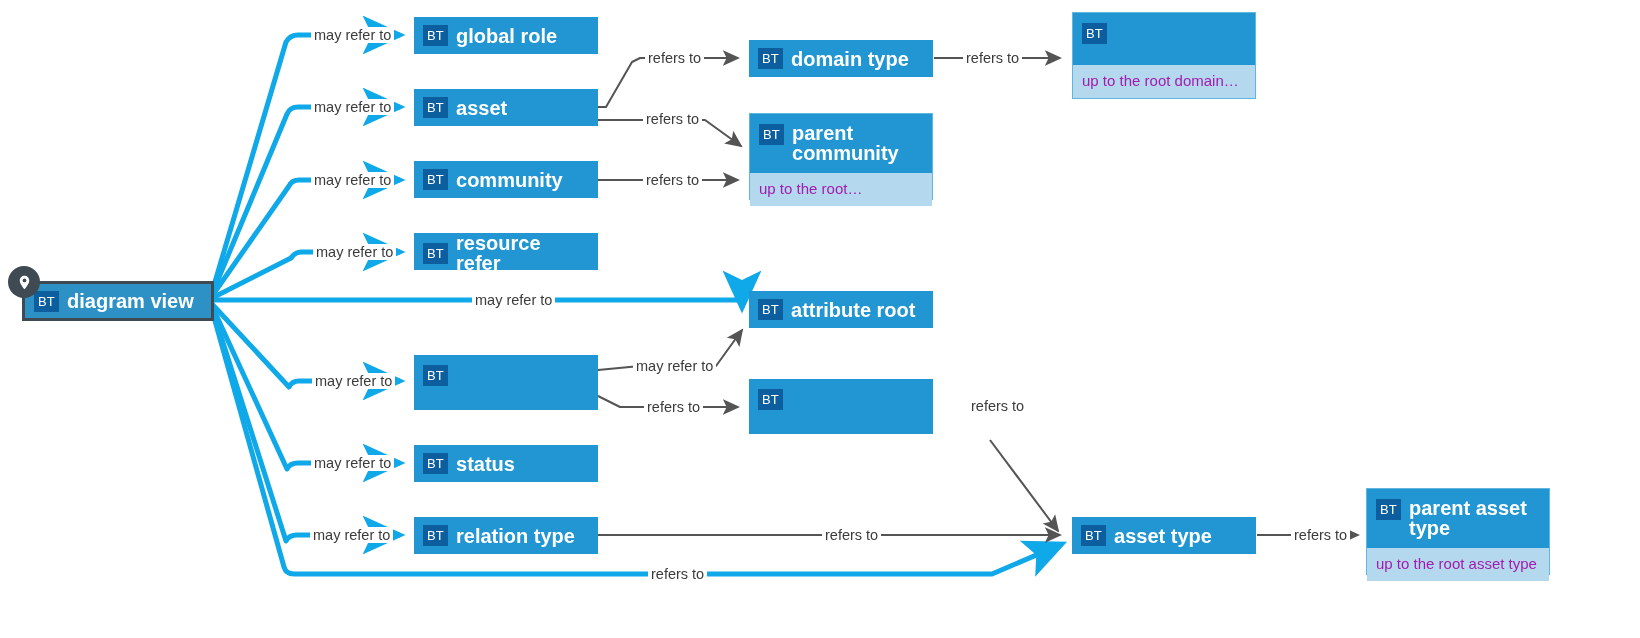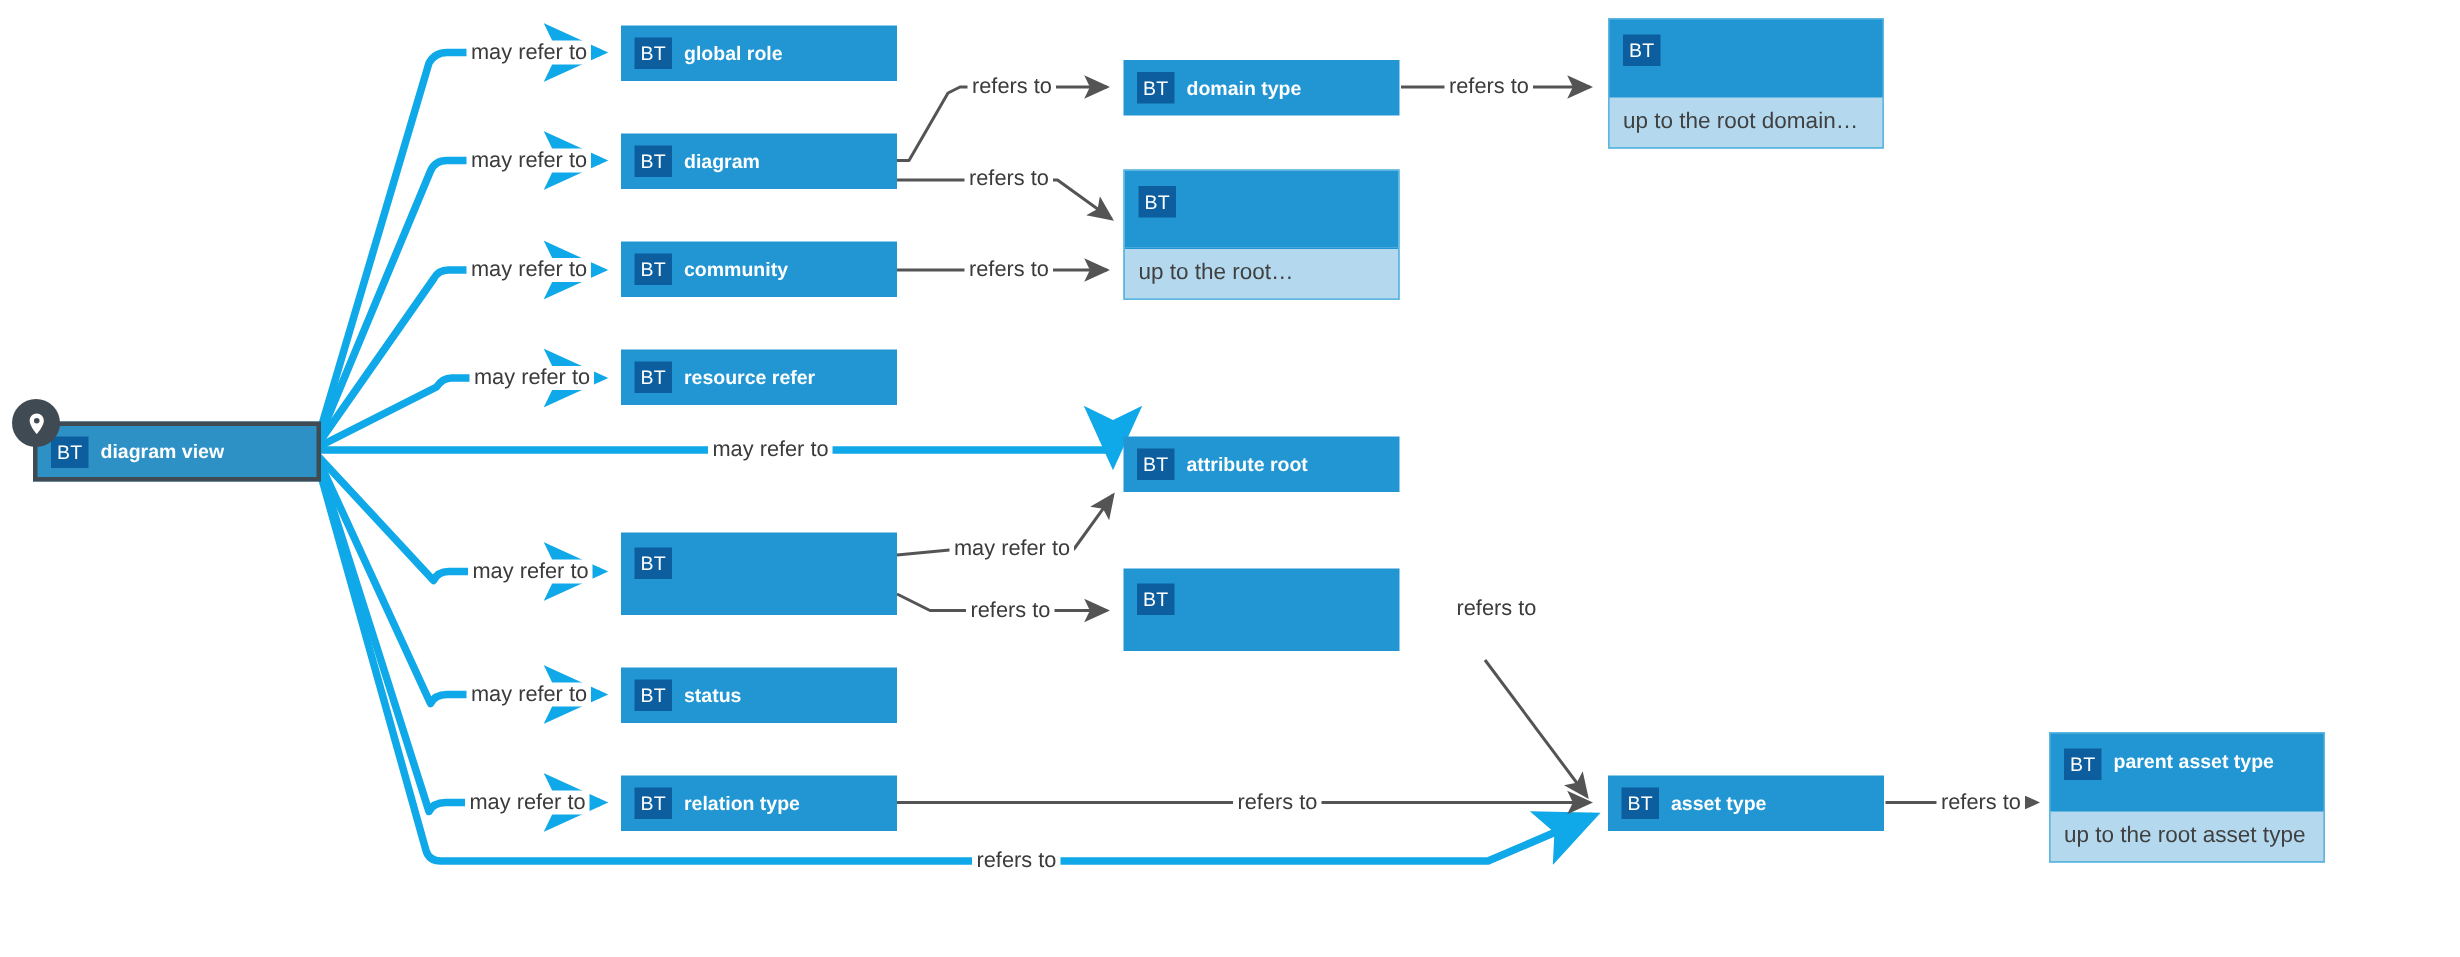--- a/index.html
+++ b/index.html
@@ -54,29 +54,29 @@
     font-weight: normal;
     line-height: 1;
     padding: 4px 4px 4px 4px;
     letter-spacing: 0.2px;
     font-family: "Liberation Sans", sans-serif;
     margin-top: 1px;
   }
   .node.center-v .badge { margin-top: 0; }
   .label {
     color: #ffffff;
-    font-size: 13px;
+    font-size: 20px;
     font-weight: bold;
     line-height: 20px;
     font-family: "Liberation Sans", sans-serif;
   }
   .sub {
     flex: 0 0 auto;
     background: #b4d9ef;
-    color: #404040;
+    color: #a21caf;
     font-size: 15px;
     line-height: 18px;
     font-family: "Liberation Sans", sans-serif;
     padding: 7px 9px 8px 9px;
     border-top: 1px solid #2196d3;
   }
   .node.framed {
     border: 1px solid #5fb7e0;
   }
   .node.root {
@@ -186,21 +186,21 @@
   <div class="node center-v" style="left:414px; top:17px; width:184px; height:37px;">
     <div class="head">
       <span class="badge">BT</span>
       <span class="label">global role</span>
     </div>
   </div>
 
   <div class="node center-v" style="left:414px; top:89px; width:184px; height:37px;">
     <div class="head">
       <span class="badge">BT</span>
-      <span class="label">diagram</span>
+      <span class="label">asset</span>
     </div>
   </div>
 
   <div class="node center-v" style="left:414px; top:161px; width:184px; height:37px;">
     <div class="head">
       <span class="badge">BT</span>
       <span class="label">community</span>
     </div>
   </div>
 
@@ -234,20 +234,21 @@
   <div class="node center-v" style="left:749px; top:40px; width:184px; height:37px;">
     <div class="head">
       <span class="badge">BT</span>
       <span class="label">domain type</span>
     </div>
   </div>
 
   <div class="node framed" style="left:749px; top:113px; width:184px; height:87px;">
     <div class="head">
       <span class="badge">BT</span>
+      <span class="label">parent community</span>
     </div>
     <div class="sub">up to the root…</div>
   </div>
 
   <div class="node center-v" style="left:749px; top:291px; width:184px; height:37px;">
     <div class="head">
       <span class="badge">BT</span>
       <span class="label">attribute root</span>
     </div>
   </div>

